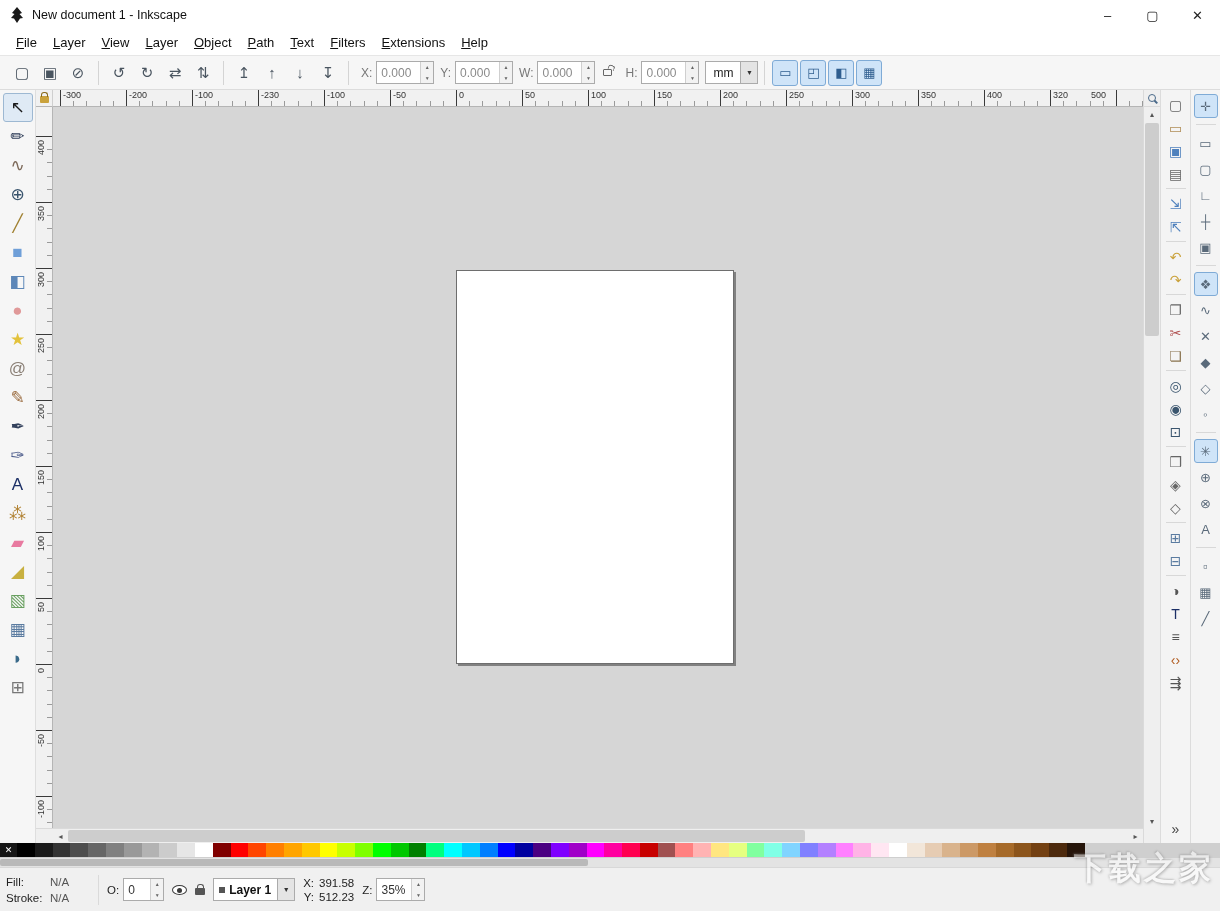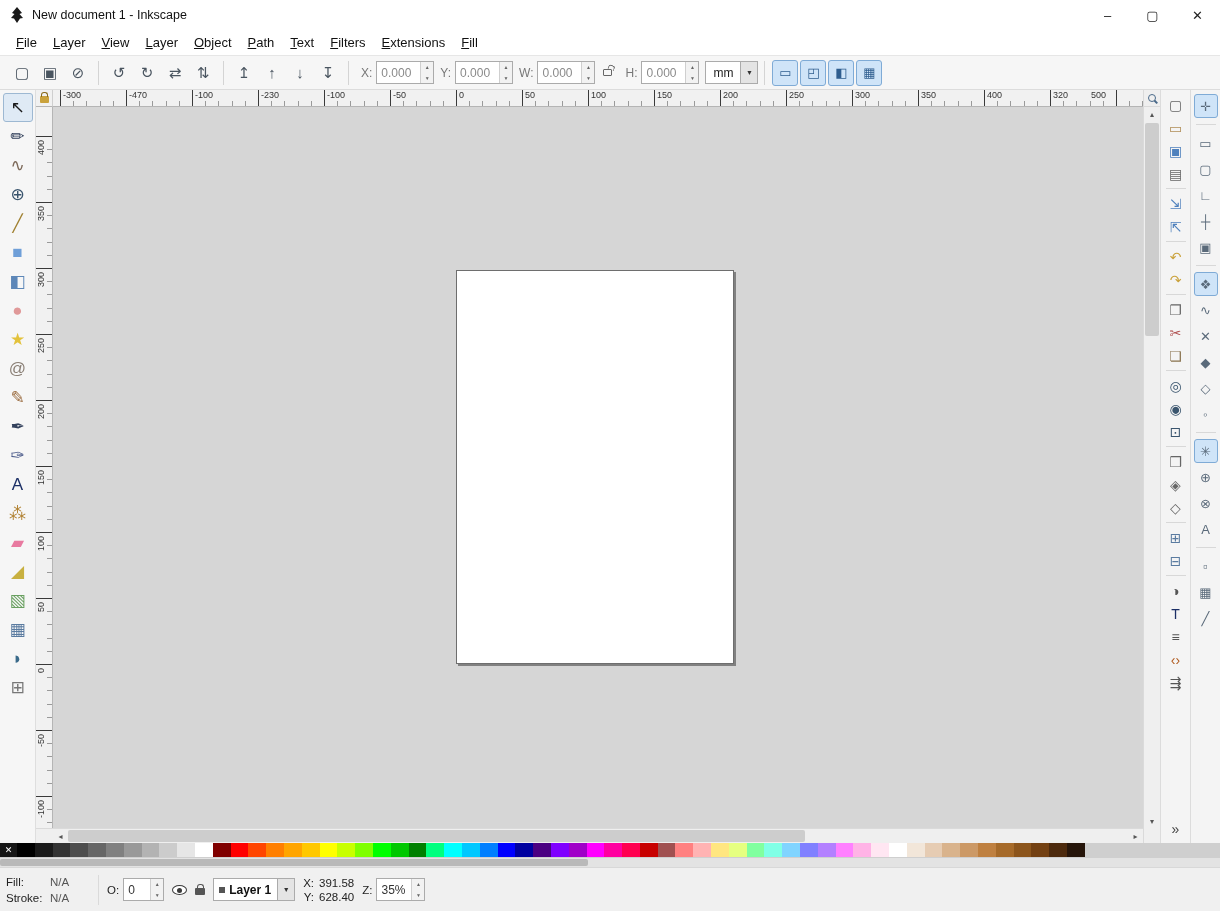--- a/index.html
+++ b/index.html
@@ -145,21 +145,21 @@
   <div class="menubar" id="menubar" data-name="menu-bar">
       <div class="menu-item" data-name="menu-file">File</div>
       <div class="menu-item" data-name="menu-edit">Layer</div>
       <div class="menu-item" data-name="menu-view">View</div>
       <div class="menu-item" data-name="menu-layer">Layer</div>
       <div class="menu-item" data-name="menu-object">Object</div>
       <div class="menu-item" data-name="menu-path">Path</div>
       <div class="menu-item" data-name="menu-text">Text</div>
       <div class="menu-item" data-name="menu-filters">Filters</div>
       <div class="menu-item" data-name="menu-extensions">Extensions</div>
-      <div class="menu-item" data-name="menu-help">Fill</div>
+      <div class="menu-item" data-name="menu-help">Help</div>
     </div>
 
   <div class="toolbar" data-name="tool-controls-bar">
     <span id="tb-buttons" data-name="selector-buttons">
         <div class="icon-btn" data-name="select-all-button">
           <span class="glyph" data-name="select-all-icon">▢</span>
         </div>
         <div class="icon-btn" data-name="select-all-layers-button">
           <span class="glyph" data-name="select-all-layers-icon">▣</span>
         </div>
@@ -319,21 +319,21 @@
 
     <div class="canvas-region" data-name="canvas-region">
       <div class="ruler-row" data-name="ruler-row">
         <div class="ruler-corner" data-name="lock-guides-toggle">
             <span class="guidelock" data-name="guide-lock-icon"></span>
           </div>
         <div class="h-ruler" id="h-ruler" data-name="horizontal-ruler">
             <div class="htick" data-name="ruler-tick" style="left: 7px;"></div>
             <span class="hrl" data-name="ruler-label" style="left: 10px;">-300</span>
             <div class="htick" data-name="ruler-tick" style="left: 73px;"></div>
-            <span class="hrl" data-name="ruler-label" style="left: 76px;">-470</span>
+            <span class="hrl" data-name="ruler-label" style="left: 76px;">-200</span>
             <div class="htick" data-name="ruler-tick" style="left: 139px;"></div>
             <span class="hrl" data-name="ruler-label" style="left: 142px;">-100</span>
             <div class="htick" data-name="ruler-tick" style="left: 205px;"></div>
             <span class="hrl" data-name="ruler-label" style="left: 208px;">-230</span>
             <div class="htick" data-name="ruler-tick" style="left: 271px;"></div>
             <span class="hrl" data-name="ruler-label" style="left: 274px;">-100</span>
             <div class="htick" data-name="ruler-tick" style="left: 337px;"></div>
             <span class="hrl" data-name="ruler-label" style="left: 340px;">-50</span>
             <div class="htick" data-name="ruler-tick" style="left: 403px;"></div>
             <span class="hrl" data-name="ruler-label" style="left: 406px;">0</span>
@@ -650,27 +650,28 @@
     <span class="slock" data-name="layer-lock-toggle"></span>
     <div class="layer-combo" data-name="layer-select">
       <span class="layer-dot" data-name="layer-color-swatch"></span>
       <span class="layer-name" data-name="layer-name">Layer 1</span>
       <span class="dd" data-name="dropdown-arrow-icon">▼</span>
     </div>
     <div class="coords-block" data-name="pointer-coordinates">
       <span data-name="coord-x-label">X:</span>
       <span data-name="coord-x-value">391.58</span>
       <span data-name="coord-y-label">Y:</span>
-      <span data-name="coord-y-value">628.40</span>
+      <span data-name="coord-y-value">512.23</span>
     </div>
     <div class="zoom-block" data-name="zoom-control">
       <span data-name="zoom-label">Z:</span>
       <span class="spin-box" data-name="zoom-field">
           <input data-name="zoom-input" value="35%" style="">
           <span class="spinners" data-name="zoom-spinner">
             <span data-name="spinner-up-icon">▲</span>
             <span data-name="spinner-down-icon">▼</span>
           </span>
         </span>
     </div>
   </div>
 
+  <div class="watermark" data-name="watermark">下载之家</div>
 </div>
 
 </body></html>

